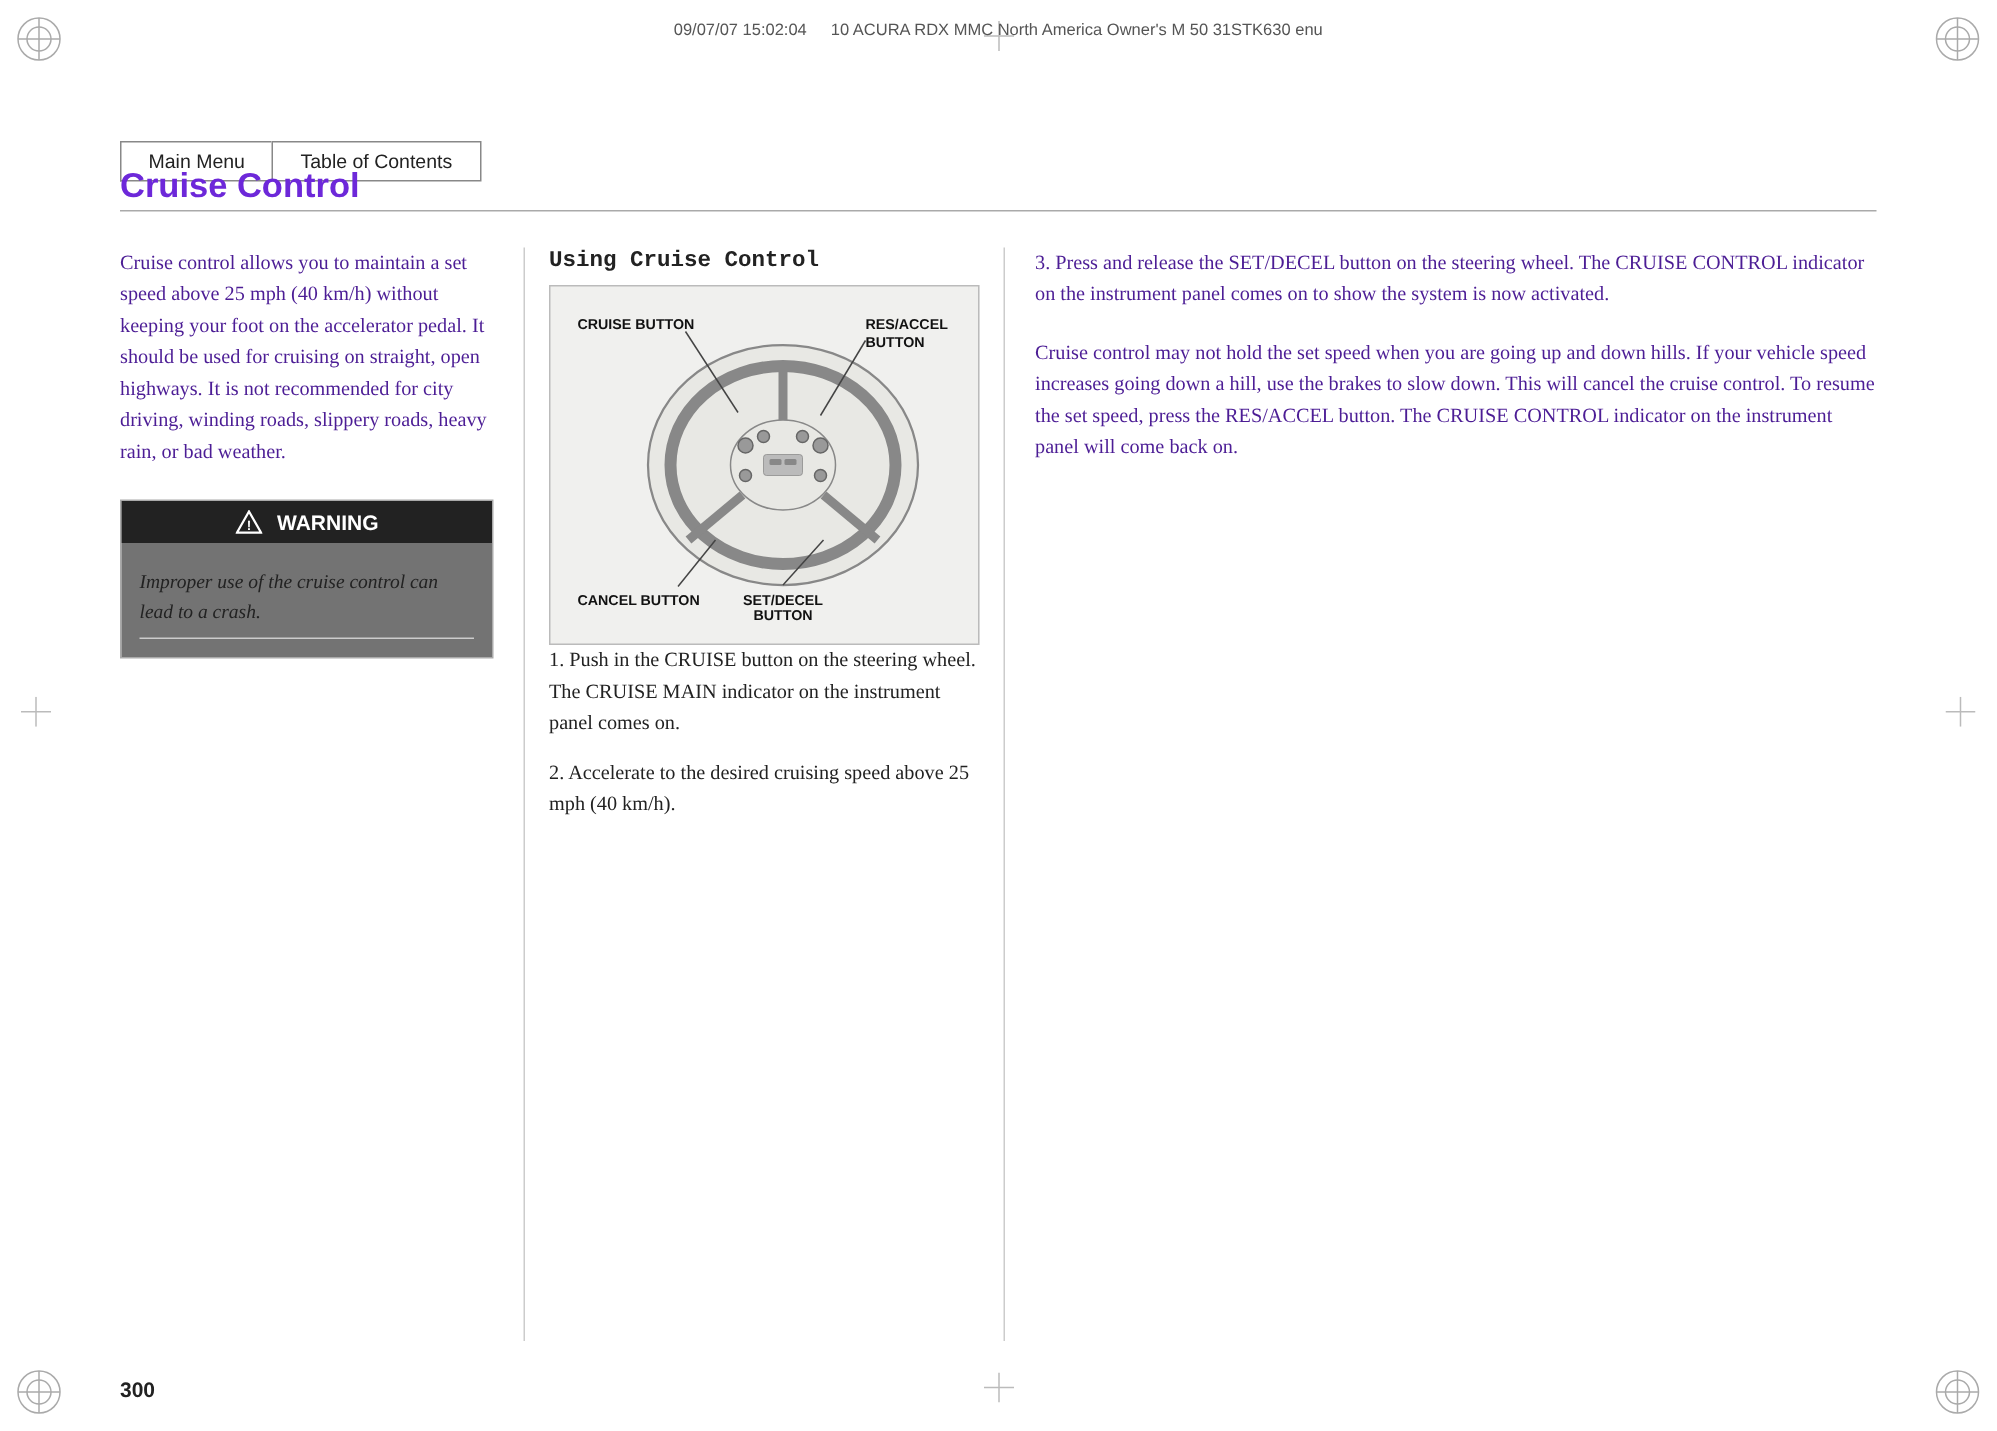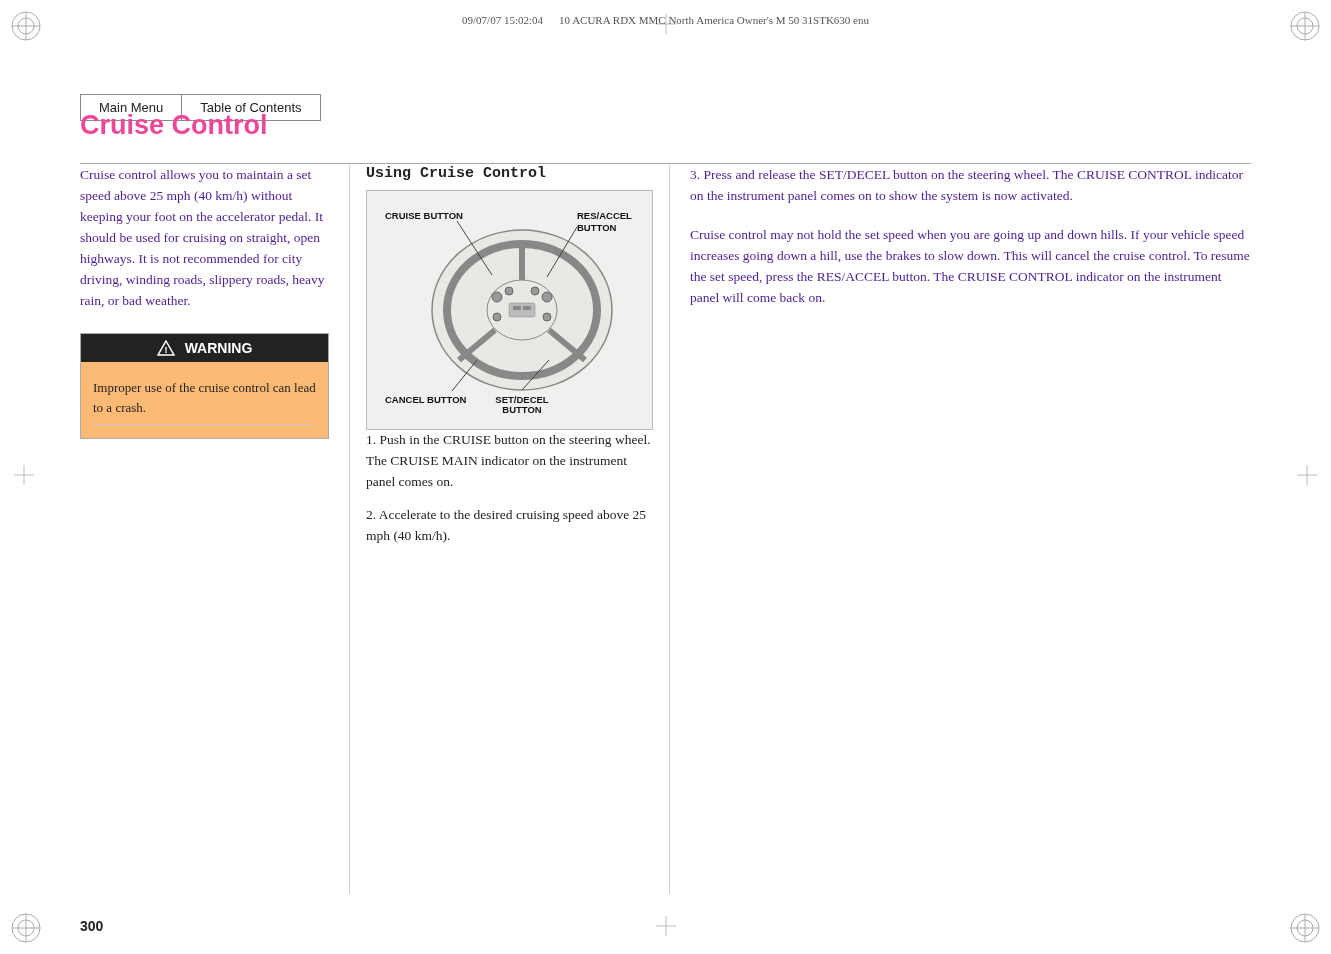--- a/index.html
+++ b/index.html
@@ -34,21 +34,21 @@
     .corner-br { bottom: 8px; right: 8px; }
 
     
     .meta-line {
       position: absolute;
       top: 14px;
       left: 80px;
       right: 80px;
       font-size: 11px;
       color: #555;
-      font-family: Liberation Serif, serif;
+      font-family: Liberation Sans, sans-serif;
       display: flex;
       justify-content: center;
     }
 
     
     .nav-bar {
       position: absolute;
       top: 72px;
       left: 80px;
       display: flex;
@@ -69,26 +69,26 @@
     .nav-btn:first-child {
       border-right: none;
     }
 
     
     .page-title {
       position: absolute;
       top: 110px;
       left: 80px;
       right: 80px;
-      font-size: 27px;
+      font-size: 23px;
       font-weight: bold;
       font-family: Arial, Helvetica, sans-serif;
-      color: #ec4899;
+      color: #6d28d9;
       border-bottom: 1px solid #aaa;
-      padding-bottom: 22px;
+      padding-bottom: 3px;
     }
 
     
     .content-area {
       position: absolute;
       top: 165px;
       left: 80px;
       right: 80px;
       bottom: 60px;
       display: flex;
@@ -138,22 +138,23 @@
       font-size: 14px;
       font-weight: bold;
       font-family: Arial, sans-serif;
       display: flex;
       align-items: center;
       justify-content: center;
       gap: 6px;
     }
 
     .warning-content {
-      background: #fdba74;
+      background: #737373;
       padding: 10px 12px;
+      font-style: italic;
     }
 
     .warning-item {
       font-size: 13px;
       line-height: 1.5;
       color: #222;
       padding: 6px 0;
     }
 
     .warning-divider {

